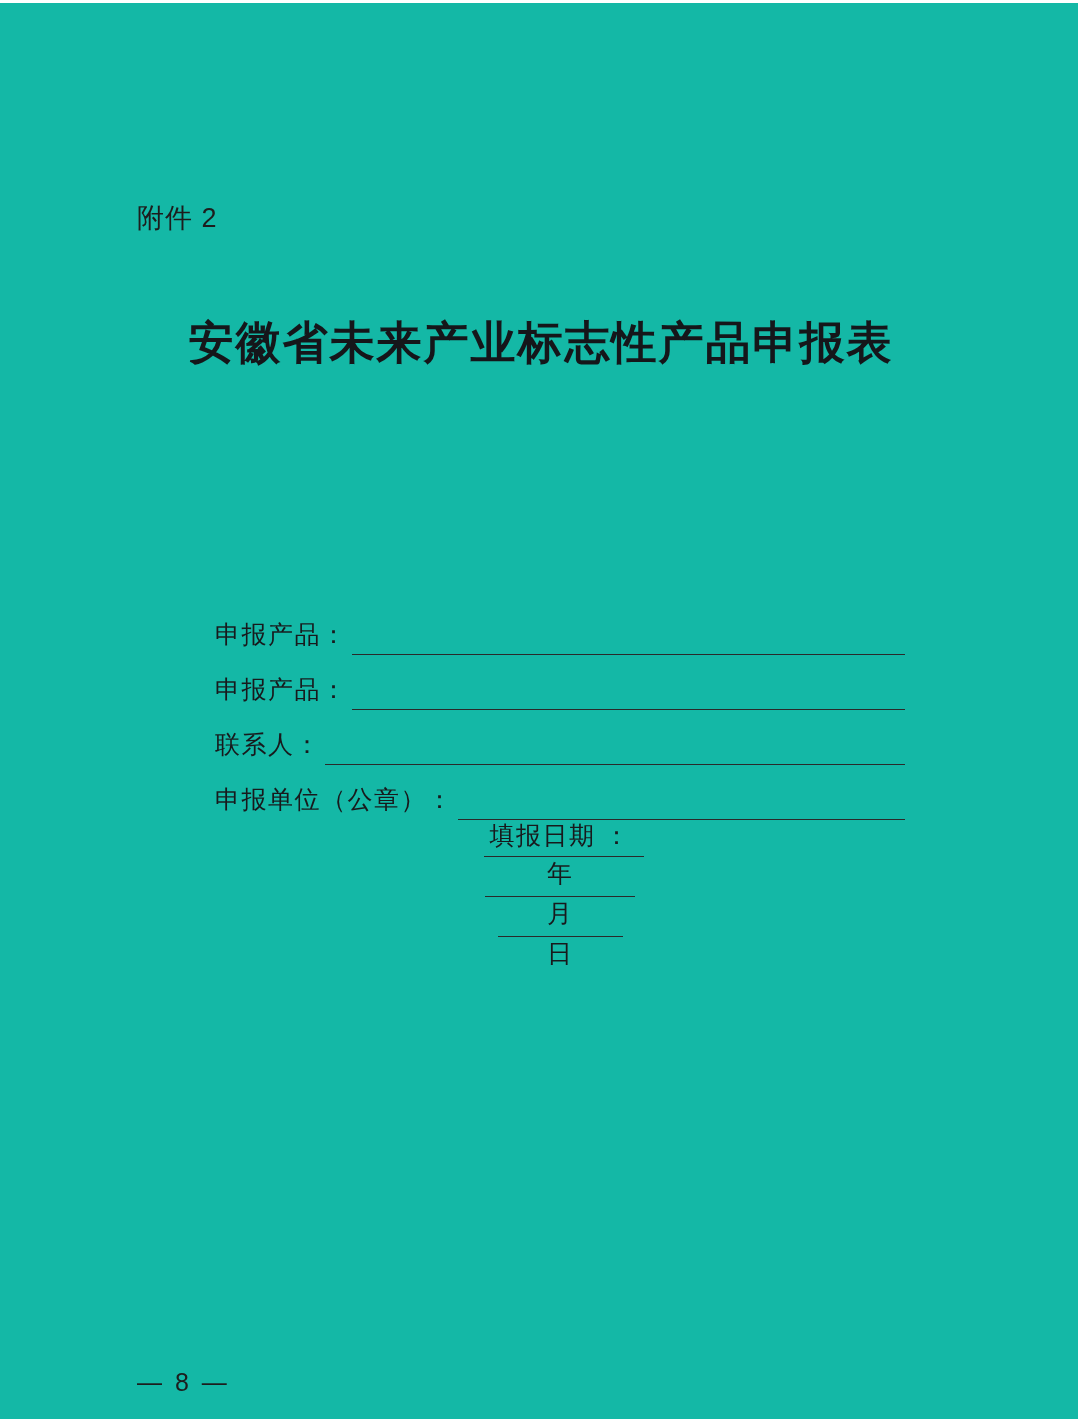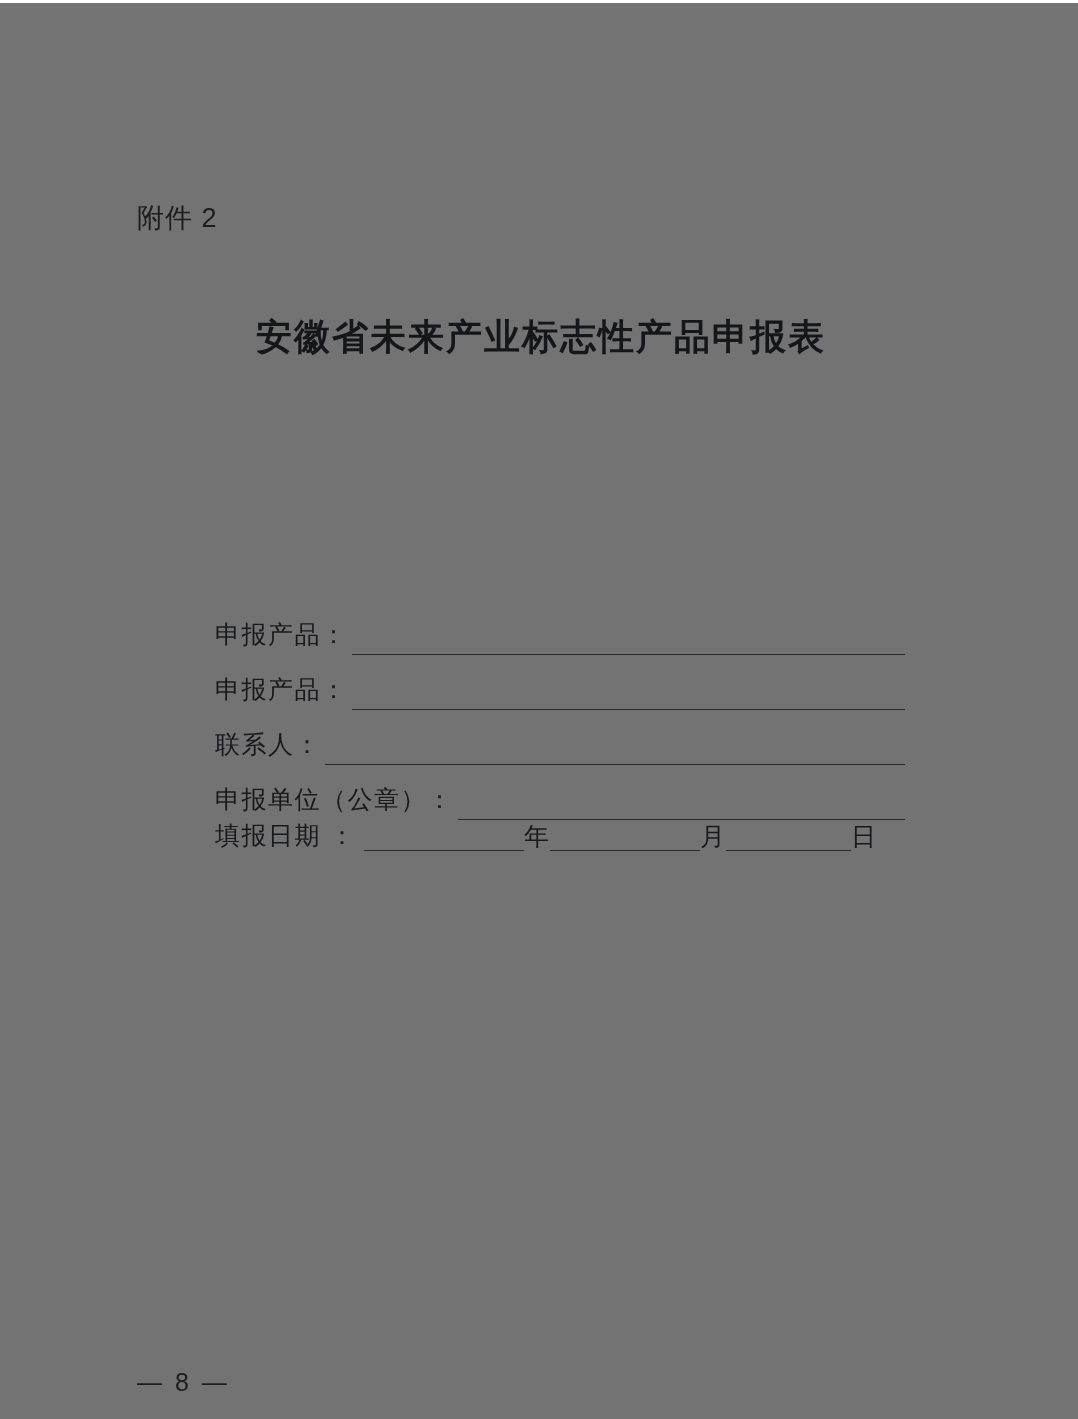--- a/index.html
+++ b/index.html
@@ -11,39 +11,39 @@
     width: 1078px;
     height: 1419px;
     position: relative;
     font-family: "Liberation Serif", "DejaVu Serif", serif;
     color: #1a1a1a;
     overflow: hidden;
   }
   .page {
     position: absolute;
     inset: 0;
-    background: #737373;
+    background: #14b8a6;
   }
   .attachment-label {
     position: absolute;
     left: 137px;
     top: 200px;
     font-size: 27px;
     letter-spacing: 1px;
     font-family: "Liberation Sans", sans-serif;
     color: #1d1d1d;
     white-space: nowrap;
   }
   .doc-title {
     position: absolute;
     left: 4px;
     right: 0;
     top: 313px;
     text-align: center;
-    font-size: 36px;
+    font-size: 45px;
     font-weight: bold;
     letter-spacing: 2px;
     color: #15161a;
     font-family: "Liberation Sans", sans-serif;
     white-space: nowrap;
   }
   .form-block {
     position: absolute;
     left: 215px;
     top: 600px;
@@ -65,22 +65,23 @@
   }
   .field-line {
     flex: 1;
     border-bottom: 1.6px solid #2a2a2a;
     height: 30px;
     margin-left: 4px;
   }
   
   .date-row {
     display: flex;
-    align-items: flex-start;
+    align-items: center;
     height: 58px;
+    flex-direction: column;
   }
   .date-line {
     border-bottom: 1.6px solid #2a2a2a;
     height: 30px;
   }
   .date-line.yy { width: 160px; margin-left: 8px; }
   .date-line.mm { width: 150px; }
   .date-line.dd { width: 125px; }
   .date-unit {
     font-size: 25px;

